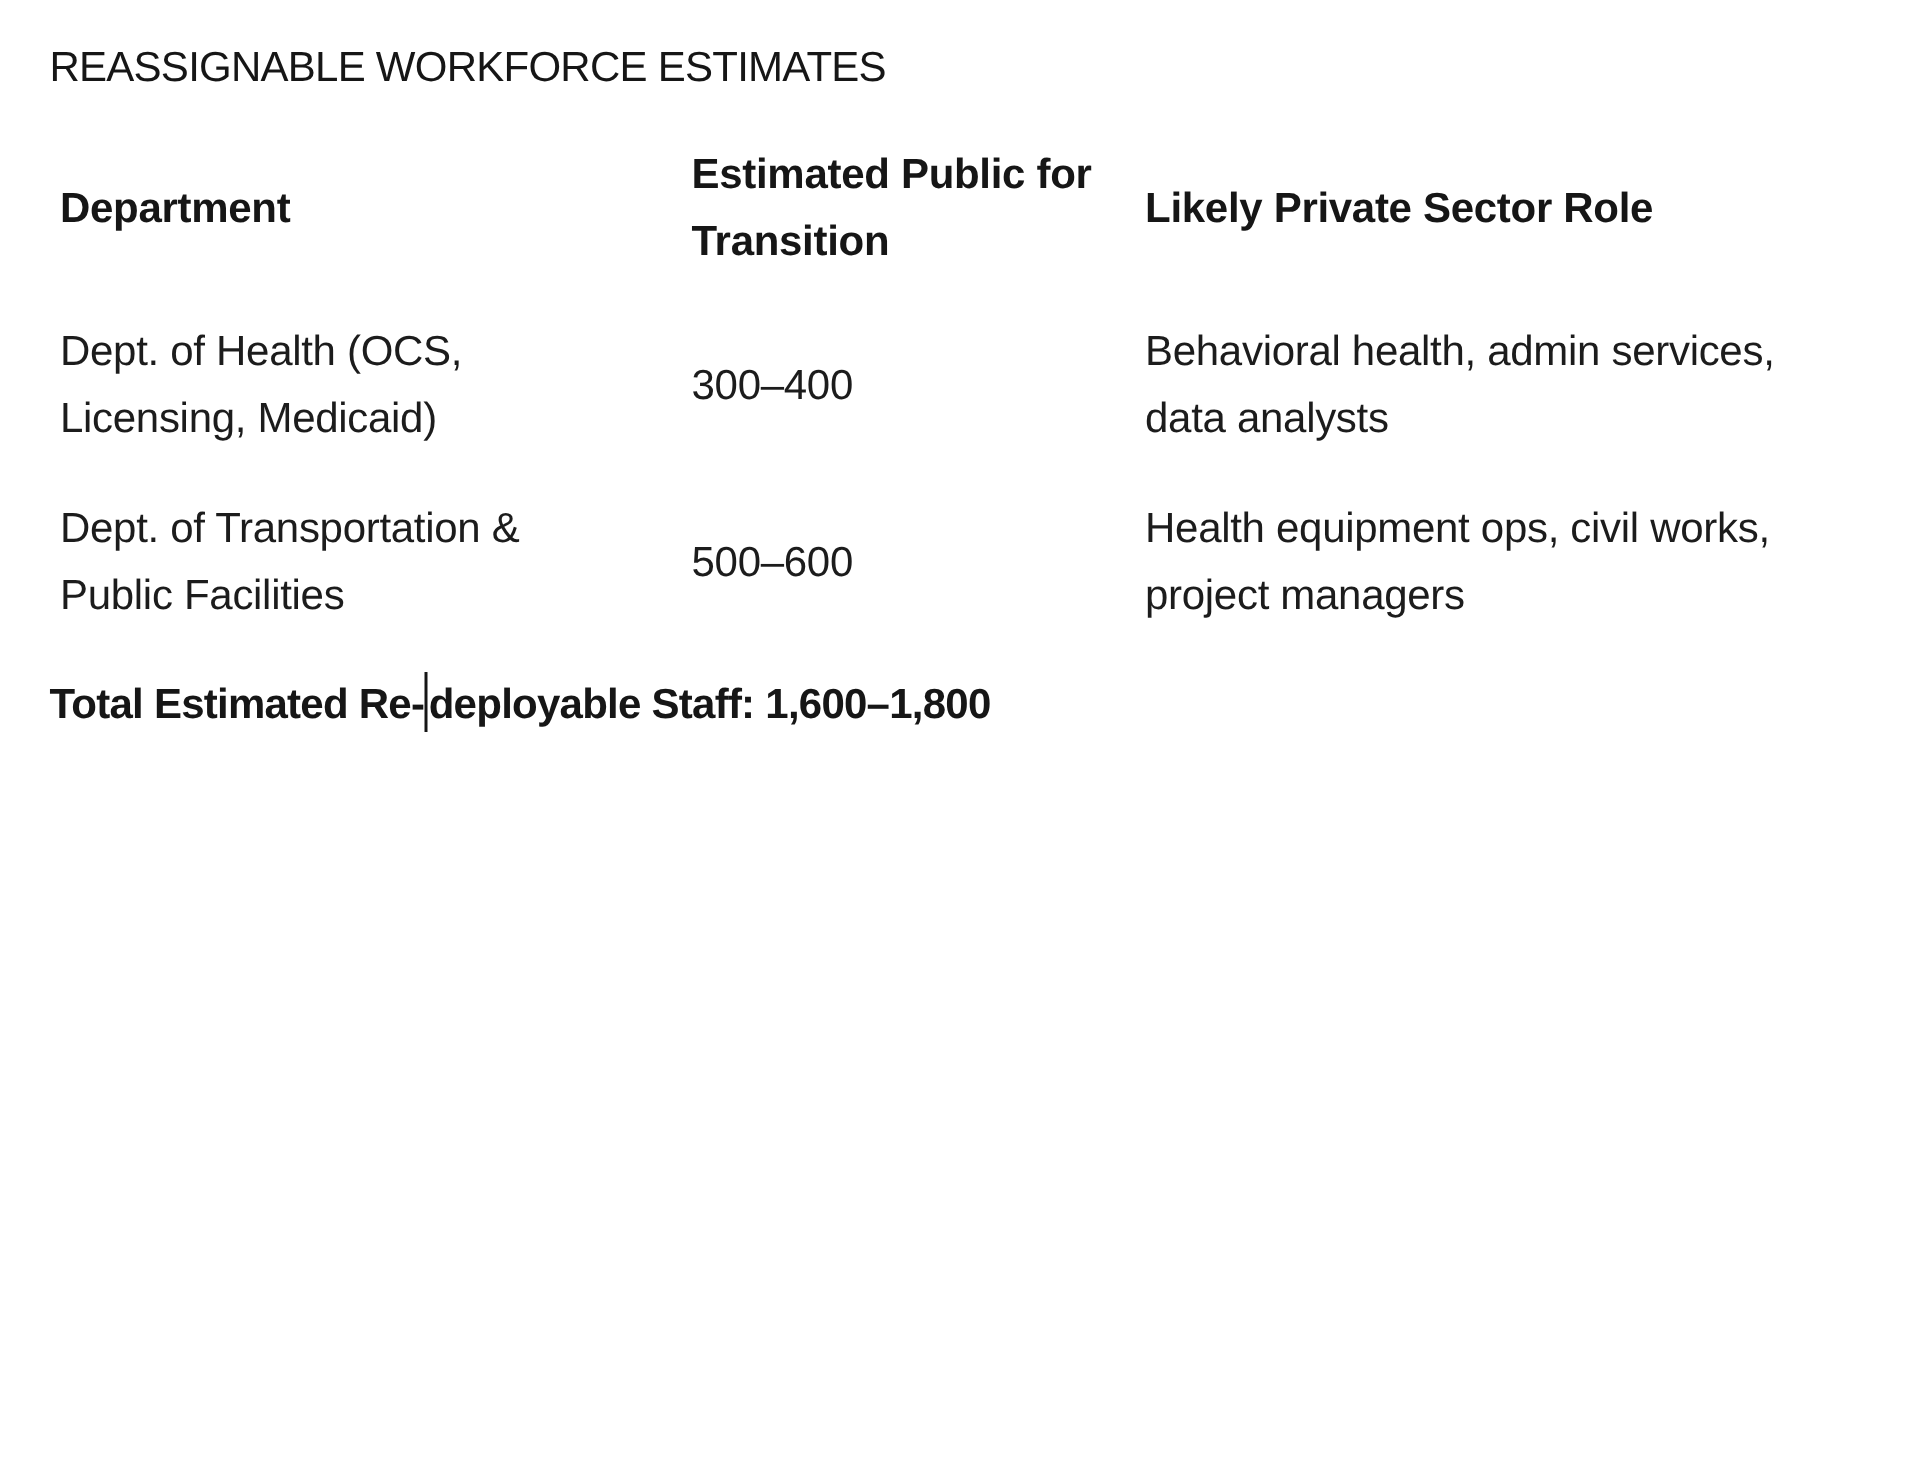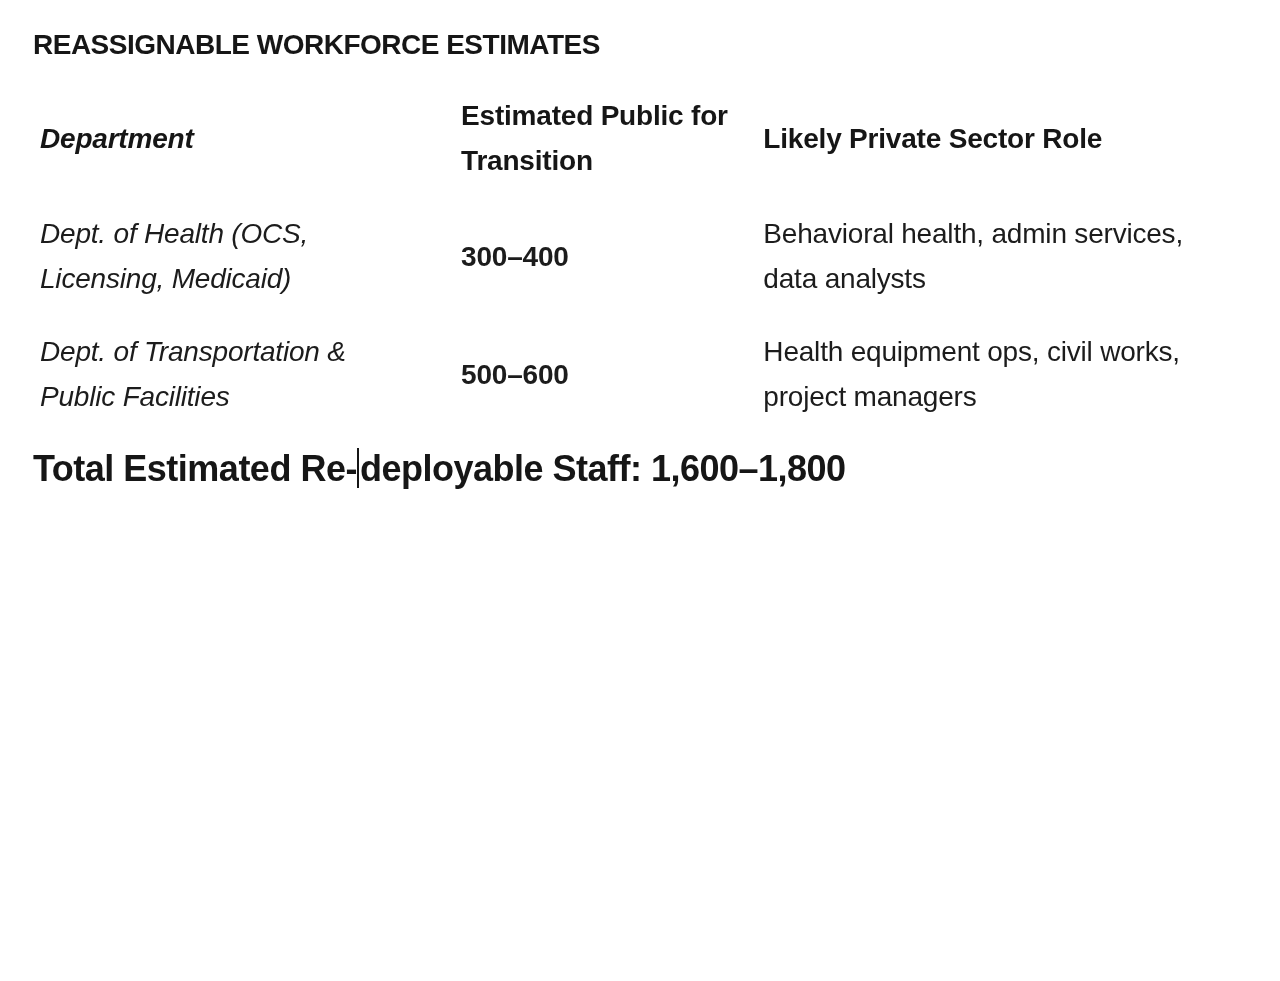--- a/index.html
+++ b/index.html
@@ -12,21 +12,21 @@
     height: 981px;
     font-family: "Liberation Sans", sans-serif;
     color: #1c1c1c;
     overflow: hidden;
   }
   .page {
     padding: 30px 40px 0 33px;
   }
   .doc-title {
     font-size: 28px;
-    font-weight: 700;
+    font-weight: 400;
     letter-spacing: -0.5px;
     line-height: 30px;
     margin: 0;
     color: #161616;
   }
   table.workforce {
     border-collapse: collapse;
     margin: 19px 0 0 7px;
     table-layout: fixed;
   }
@@ -39,26 +39,26 @@
     font-size: 28px;
     line-height: 45px;
     white-space: pre-line;
     letter-spacing: -0.2px;
     color: #1c1c1c;
   }
   table.workforce th {
     font-weight: 700;
     color: #161616;
   }
-  td.c1, th.c1 { width: 422px; font-style: italic; }
-  td.c2, th.c2 { width: 303px; font-weight: bold; }
+  td.c1, th.c1 { width: 422px; }
+  td.c2, th.c2 { width: 303px; }
   td.c3, th.c3 { width: 478px; }
   .total-line {
     margin: 18px 0 0 0;
-    font-size: 36px;
+    font-size: 28px;
     font-weight: 700;
     letter-spacing: -0.5px;
     line-height: 34px;
     color: #161616;
     white-space: nowrap;
   }
   .caret {
     display: inline-block;
     width: 2px;
     height: 40px;

